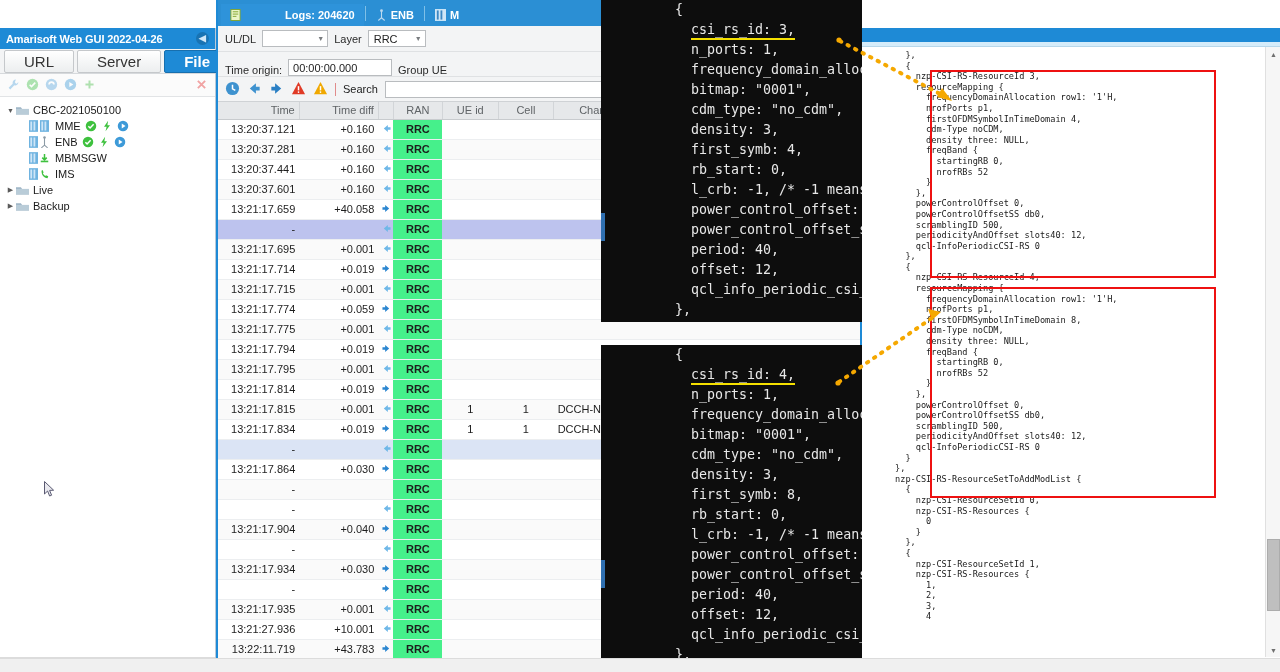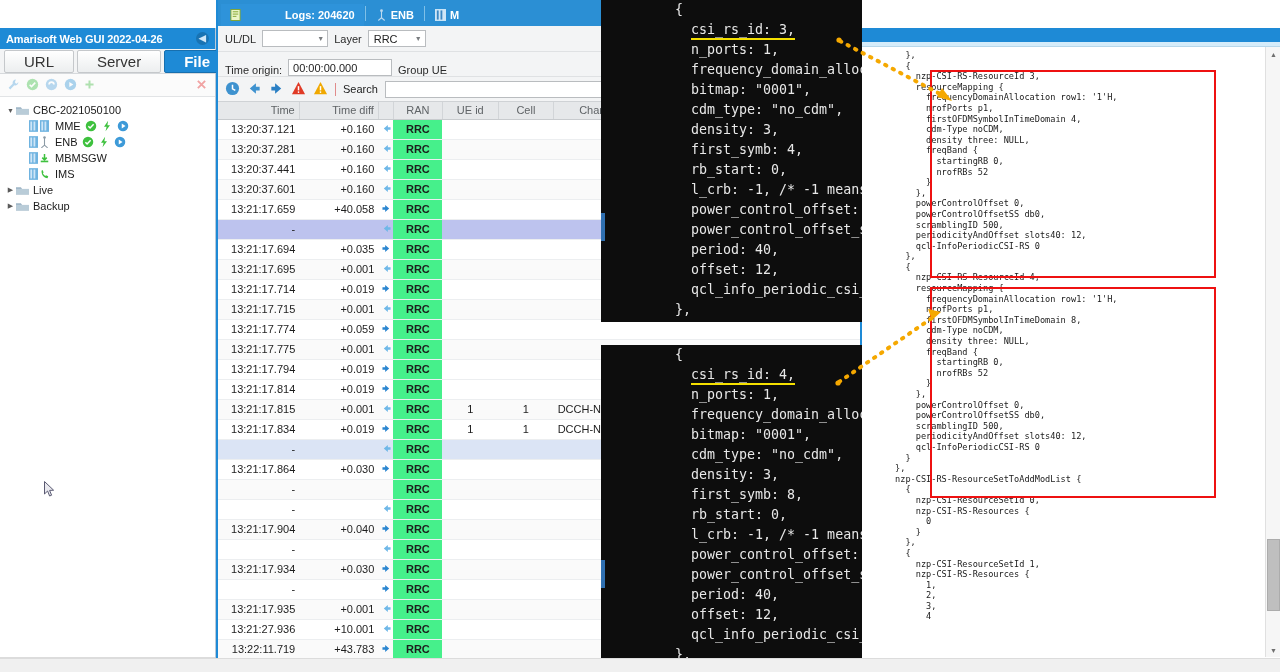--- a/index.html
+++ b/index.html
@@ -547,32 +547,20 @@
             <td class="c-diff"></td>
             <td class="c-dir"><svg class="dirico" viewBox="0 0 10 10">
                 <path d="M6.5 1L2 5l4.5 4V6.5h3v-3h-3z" fill="#6fb8e8"></path>
               </svg></td>
             <td class="c-ran">RRC</td>
             <td class="c-ue"></td>
             <td class="c-cell"></td>
             <td class="c-chan"></td>
             <td class="c-msg"></td>
           </tr>
-          <tr>
-            <td class="c-time">13:21:17.694</td>
-            <td class="c-diff">+0.035</td>
-            <td class="c-dir"><svg class="dirico" viewBox="0 0 10 10">
-                <path d="M3.5 1L8 5l-4.5 4V6.5h-3v-3h3z" fill="#2b86d0"></path>
-              </svg></td>
-            <td class="c-ran">RRC</td>
-            <td class="c-ue"></td>
-            <td class="c-cell"></td>
-            <td class="c-chan"></td>
-            <td class="c-msg"></td>
-          </tr>
           <tr class="alt">
             <td class="c-time">13:21:17.695</td>
             <td class="c-diff">+0.001</td>
             <td class="c-dir"><svg class="dirico" viewBox="0 0 10 10">
                 <path d="M6.5 1L2 5l4.5 4V6.5h3v-3h-3z" fill="#6fb8e8"></path>
               </svg></td>
             <td class="c-ran">RRC</td>
             <td class="c-ue"></td>
             <td class="c-cell"></td>
             <td class="c-chan"></td>
@@ -624,20 +612,32 @@
             <td class="c-ue"></td>
             <td class="c-cell"></td>
             <td class="c-chan"></td>
             <td class="c-msg"></td>
           </tr>
           <tr>
             <td class="c-time">13:21:17.794</td>
             <td class="c-diff">+0.019</td>
             <td class="c-dir"><svg class="dirico" viewBox="0 0 10 10">
                 <path d="M3.5 1L8 5l-4.5 4V6.5h-3v-3h3z" fill="#2b86d0"></path>
+              </svg></td>
+            <td class="c-ran">RRC</td>
+            <td class="c-ue"></td>
+            <td class="c-cell"></td>
+            <td class="c-chan"></td>
+            <td class="c-msg"></td>
+          </tr>
+          <tr class="alt">
+            <td class="c-time">13:21:17.795</td>
+            <td class="c-diff">+0.001</td>
+            <td class="c-dir"><svg class="dirico" viewBox="0 0 10 10">
+                <path d="M6.5 1L2 5l4.5 4V6.5h3v-3h-3z" fill="#6fb8e8"></path>
               </svg></td>
             <td class="c-ran">RRC</td>
             <td class="c-ue"></td>
             <td class="c-cell"></td>
             <td class="c-chan"></td>
             <td class="c-msg"></td>
           </tr>
           <tr>
             <td class="c-time">13:21:17.814</td>
             <td class="c-diff">+0.019</td>

